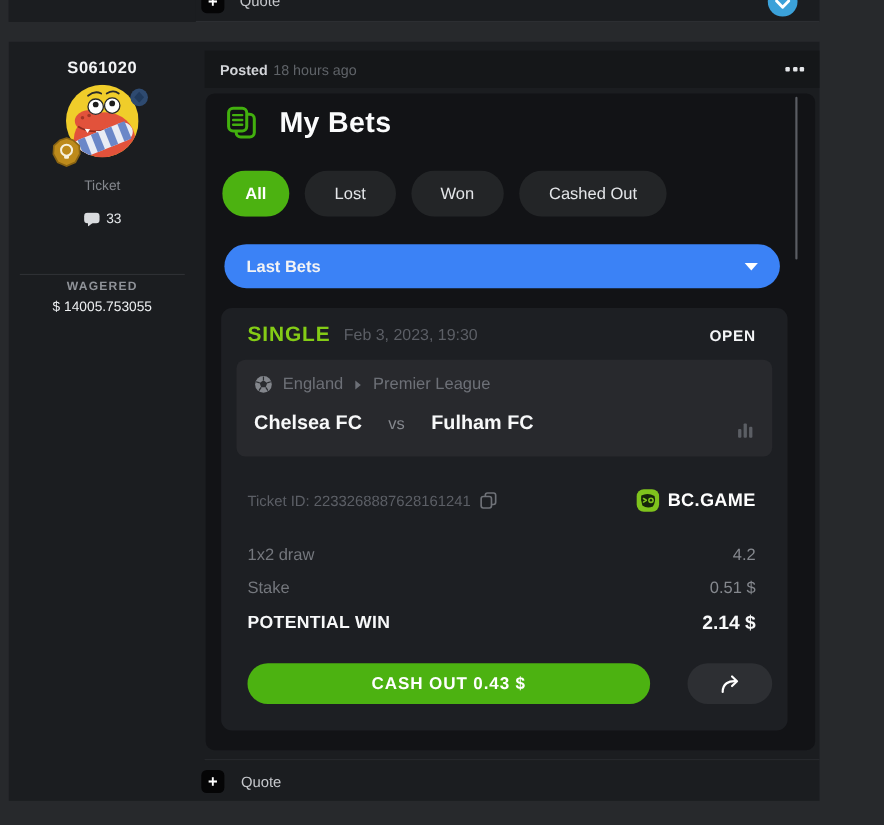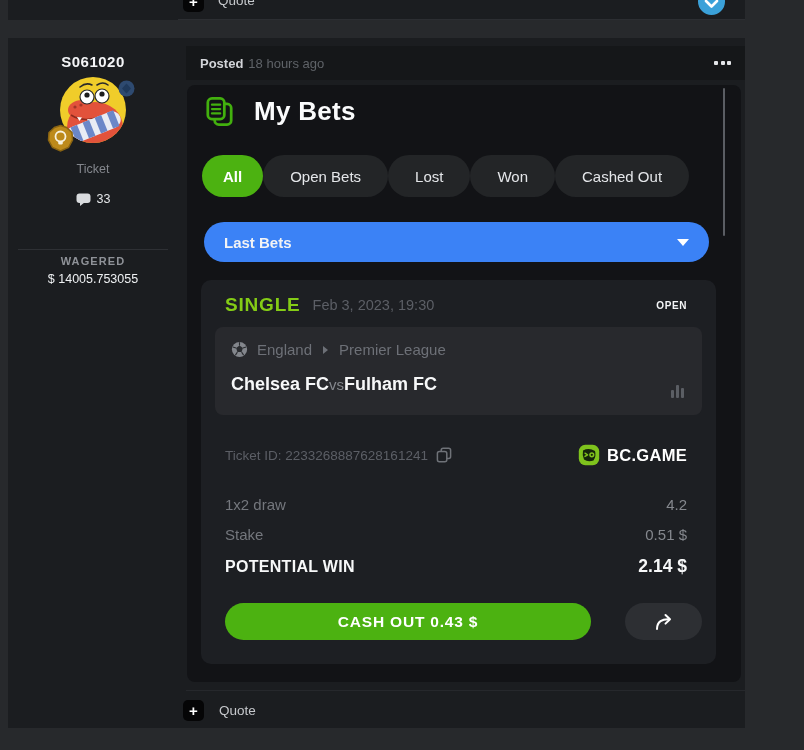--- a/index.html
+++ b/index.html
@@ -44,48 +44,48 @@
     background:#151719; display:flex; align-items:center; padding:0 14px; }
   .posted-label { font-size:13px; font-weight:700; color:#d3d5d9; }
   .posted-time { font-size:13px; color:#5f6368; margin-left:5px; }
   .dots-menu { margin-left:auto; display:flex; gap:2.5px; cursor:pointer; }
   .dots-menu span { width:4px; height:4px; background:#e4e6e9; border-radius:1px; display:block; }
   
   .widget { position:absolute; left:9px; top:47px; width:554px; height:597px;
     background:#121316; border-radius:8px; }
   .wheader { position:absolute; left:16px; top:10px; display:flex; align-items:center; gap:18px; }
   .wtitle { font-size:26px; font-weight:600; letter-spacing:.3px; color:#fafbfc; }
-  .tabs { position:absolute; left:15px; top:70px; display:flex; width:540px; overflow:hidden; }
+  .tabs { position:absolute; left:15px; top:70px; display:flex; gap:14px; width:540px; overflow:hidden; }
   .tab { height:42px; border-radius:21px; background:#232527; color:#e4e6e9;
     font-size:15px; font-weight:500; display:flex; align-items:center; justify-content:center;
     padding:0 27px; white-space:nowrap; cursor:pointer; flex:0 0 auto; }
   .tab.active { background:#4cb211; color:#fff; font-weight:700; padding:0 21px; }
   .dropdown { position:absolute; left:17px; top:137px; width:505px; height:40px;
     background:#3b82f6; border-radius:20px; display:flex; align-items:center;
     padding:0 20px; cursor:pointer; }
   .dropdown-label { font-size:15px; font-weight:600; color:#f2f3f5; }
   .caret-down { margin-left:auto; width:0; height:0; border-left:6px solid transparent;
     border-right:6px solid transparent; border-top:7px solid #fff; }
   .wscrollbar { position:absolute; right:16px; top:3px; width:2px; height:148px;
     background:#5a5d63; border-radius:1px; }
   
   .bet-card { position:absolute; left:14px; top:195px; width:515px; height:384px;
     background:#1d1f23; border-radius:10px; }
   .card-head { position:absolute; left:24px; right:29px; top:14px;
     display:flex; align-items:center; }
   .bet-type { font-size:19px; font-weight:700; letter-spacing:.8px; color:#84cc16; }
   .bet-date { font-size:14.5px; color:#5c5f66; margin-left:12px; }
-  .bet-status { margin-left:auto; font-size:10px; font-weight:700; letter-spacing:.6px; color:#f4f5f7; }
+  .bet-status { margin-left:auto; font-size:14px; font-weight:700; letter-spacing:.6px; color:#f4f5f7; }
   .match-card { position:absolute; left:14px; top:47px; width:487px; height:88px;
     background:#28292d; border-radius:8px; }
   .league-row { position:absolute; left:16px; top:14px; display:flex; align-items:center;
     gap:9px; font-size:15px; color:#6d7077; }
   .league-sep { width:0; height:0; border-top:4px solid transparent; border-bottom:4px solid transparent;
     border-left:5px solid #6d7077; display:inline-block; margin:0 2px; }
-  .teams-row { position:absolute; left:16px; top:47px; display:flex; align-items:baseline; gap:0; }
+  .teams-row { position:absolute; left:16px; top:47px; display:flex; align-items:baseline; gap:24px; }
   .team { font-size:18px; font-weight:700; color:#f7f8f9; }
   .vs { font-size:15px; color:#85888e; }
   .stats-icon { position:absolute; right:18px; bottom:17px; display:flex; align-items:flex-end; gap:2.5px; cursor:pointer; }
   .stats-icon i { display:block; width:2.6px; background:#5b5e64; border-radius:1px; }
   .ticket-row { position:absolute; left:24px; right:29px; top:163px; height:24px;
     display:flex; align-items:center; }
   .ticket-text { font-size:13.5px; color:#5c5f66; }
   .copy-btn { margin-left:8px; cursor:pointer; display:flex; }
   .brand { margin-left:auto; display:flex; align-items:center; gap:7px; }
   .brand-name { font-size:16.5px; font-weight:800; letter-spacing:.3px; color:#fff; }
@@ -208,21 +208,20 @@
           <rect x="3.5" y="2.5" width="12" height="15" rx="3" fill="#121316" stroke="#42b00e" stroke-width="2"></rect>
           <line x1="6.5" y1="7" x2="12.5" y2="7" stroke="#42b00e" stroke-width="1.6" stroke-linecap="round"></line>
           <line x1="6.5" y1="10.2" x2="12.5" y2="10.2" stroke="#42b00e" stroke-width="1.6" stroke-linecap="round"></line>
           <line x1="6.5" y1="13.4" x2="12.5" y2="13.4" stroke="#42b00e" stroke-width="1.6" stroke-linecap="round"></line>
         </svg>
         <span class="wtitle">My Bets</span>
       </div>
 
       <div class="tabs">
         <div class="tab active">All</div>
-        <div class="tab">Open Bets</div>
         <div class="tab">Lost</div>
         <div class="tab">Won</div>
         <div class="tab">Cashed Out</div>
       </div>
 
       <div class="dropdown">
         <span class="dropdown-label">Last Bets</span>
         <span class="caret-down"></span>
       </div>
 

